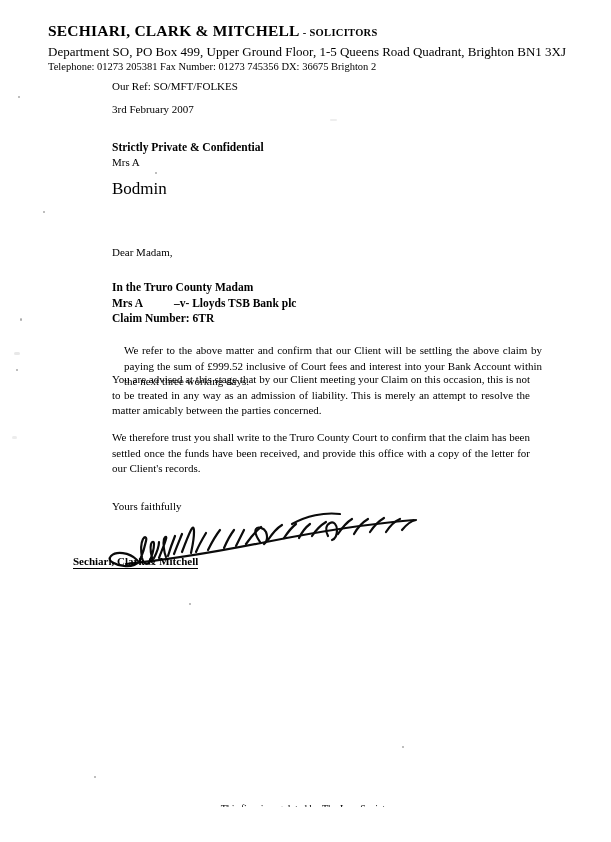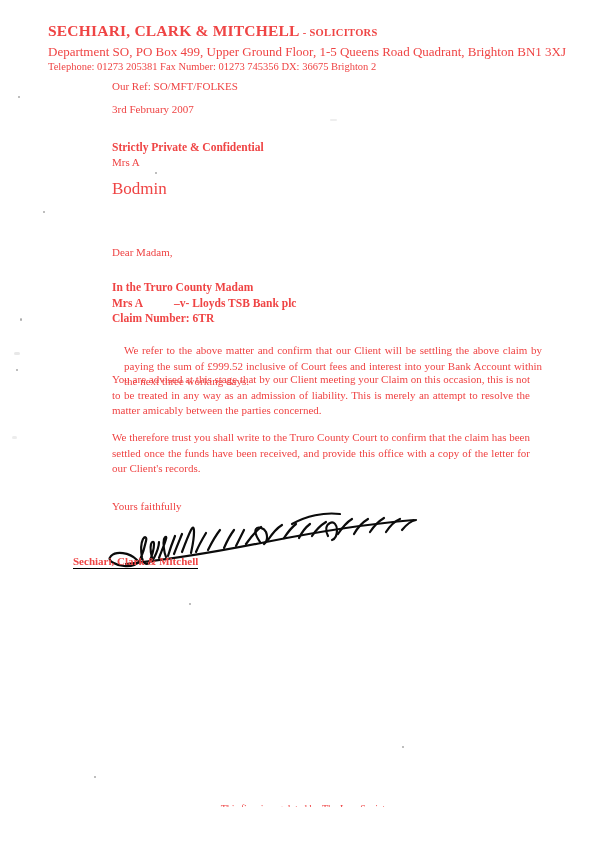--- a/index.html
+++ b/index.html
@@ -6,21 +6,21 @@
     margin: 0;
     padding: 0;
     background: #ffffff;
   }
   .page {
     position: relative;
     width: 611px;
     height: 807px;
     background: #ffffff;
     font-family: "Liberation Serif", serif;
-    color: #ef4444;
+    color: #000000;
     overflow: hidden;
   }
   .sheet {
     position: absolute;
     left: 0; top: 0;
     width: 611px; height: 842px;
   }
   
   .firm-name {
     position: absolute;

